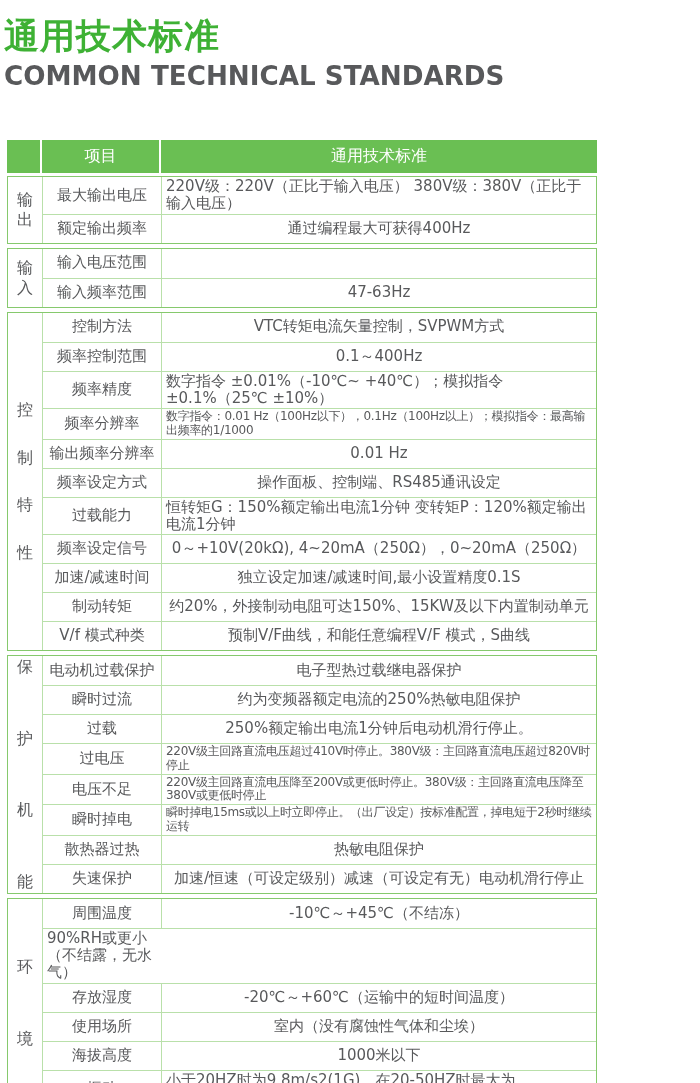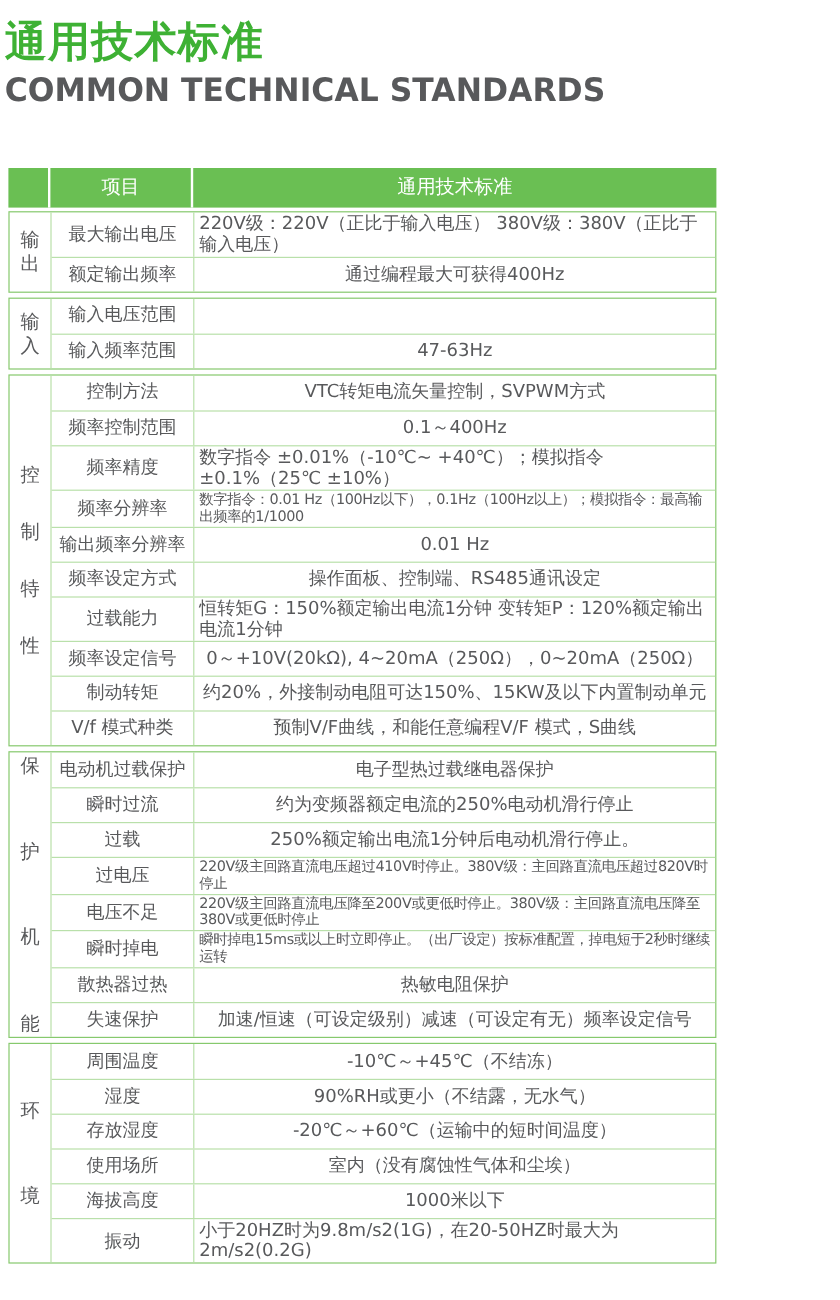--- a/index.html
+++ b/index.html
@@ -142,20 +142,24 @@
             </div>
             <div class="row">
               <div class="cell label">过载能力</div>
               <div class="cell value">恒转矩G：150%额定输出电流1分钟  变转矩P：120%额定输出电流1分钟</div>
             </div>
             <div class="row">
               <div class="cell label">频率设定信号</div>
               <div class="cell value">0～+10V(20kΩ), 4~20mA（250Ω），0~20mA（250Ω）</div>
             </div>
             <div class="row">
+              <div class="cell label">加速/减速时间</div>
+              <div class="cell value">独立设定加速/减速时间,最小设置精度0.1S</div>
+            </div>
+            <div class="row">
               <div class="cell label">制动转矩</div>
               <div class="cell value">约20%，外接制动电阻可达150%、15KW及以下内置制动单元</div>
             </div>
             <div class="row">
               <div class="cell label">V/f 模式种类</div>
               <div class="cell value">预制V/F曲线，和能任意编程V/F 模式，S曲线</div>
             </div>
           </div>
         </div>
         <div class="section-block">
@@ -165,21 +169,21 @@
             <div>机</div>
             <div>能</div>
           </div>
           <div class="rows">
             <div class="row">
               <div class="cell label">电动机过载保护</div>
               <div class="cell value">电子型热过载继电器保护</div>
             </div>
             <div class="row">
               <div class="cell label">瞬时过流</div>
-              <div class="cell value">约为变频器额定电流的250%电动机滑行停止</div>
+              <div class="cell value">约为变频器额定电流的250%热敏电阻保护</div>
             </div>
             <div class="row">
               <div class="cell label">过载</div>
               <div class="cell value">250%额定输出电流1分钟后电动机滑行停止。</div>
             </div>
             <div class="row">
               <div class="cell label">过电压</div>
               <div class="cell value small">220V级主回路直流电压超过410V时停止。380V级：主回路直流电压超过820V时停止</div>
             </div>
             <div class="row">
@@ -189,36 +193,35 @@
             <div class="row">
               <div class="cell label">瞬时掉电</div>
               <div class="cell value small">瞬时掉电15ms或以上时立即停止。（出厂设定）按标准配置，掉电短于2秒时继续运转</div>
             </div>
             <div class="row">
               <div class="cell label">散热器过热</div>
               <div class="cell value">热敏电阻保护</div>
             </div>
             <div class="row">
               <div class="cell label">失速保护</div>
-              <div class="cell value">加速/恒速（可设定级别）减速（可设定有无）频率设定信号</div>
+              <div class="cell value">加速/恒速（可设定级别）减速（可设定有无）电动机滑行停止</div>
             </div>
           </div>
         </div>
         <div class="section-block">
           <div class="cat-cell" style="row-gap: 54px;">
             <div>环</div>
             <div>境</div>
           </div>
           <div class="rows">
             <div class="row">
               <div class="cell label">周围温度</div>
               <div class="cell value">-10℃～+45℃（不结冻）</div>
             </div>
             <div class="row">
-              <div class="cell label">湿度</div>
               <div class="cell value">90%RH或更小（不结露，无水气）</div>
             </div>
             <div class="row">
               <div class="cell label">存放湿度</div>
               <div class="cell value">-20℃～+60℃（运输中的短时间温度）</div>
             </div>
             <div class="row">
               <div class="cell label">使用场所</div>
               <div class="cell value">室内（没有腐蚀性气体和尘埃）</div>
             </div>

